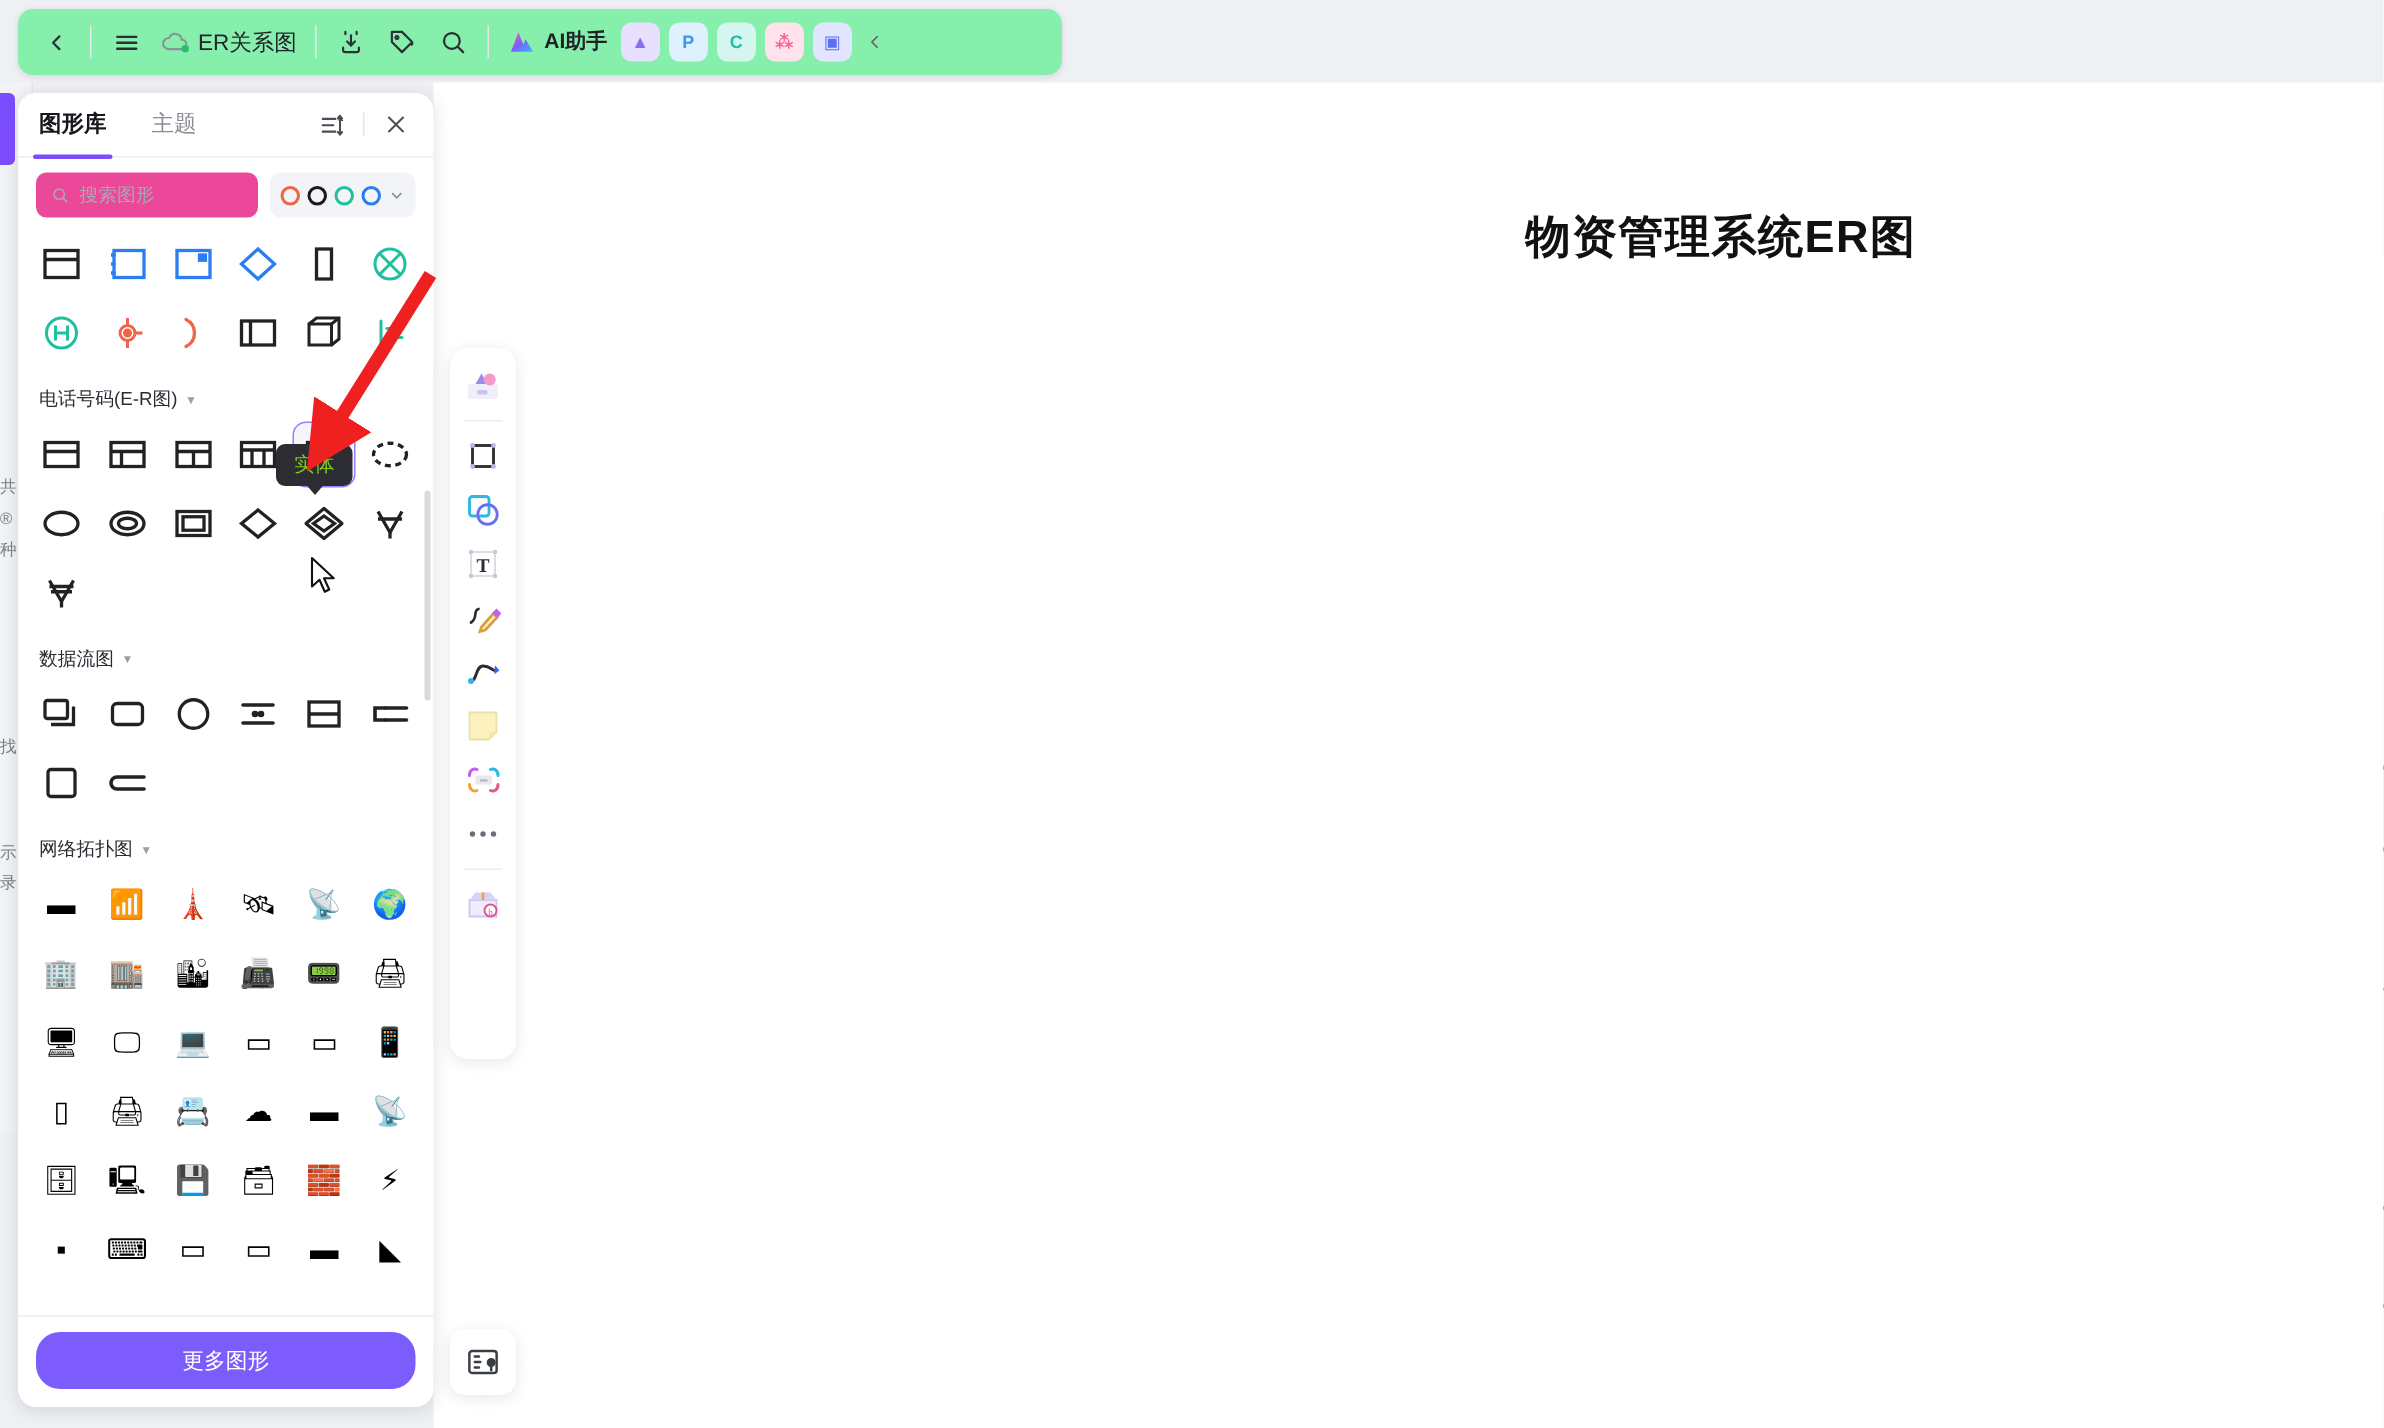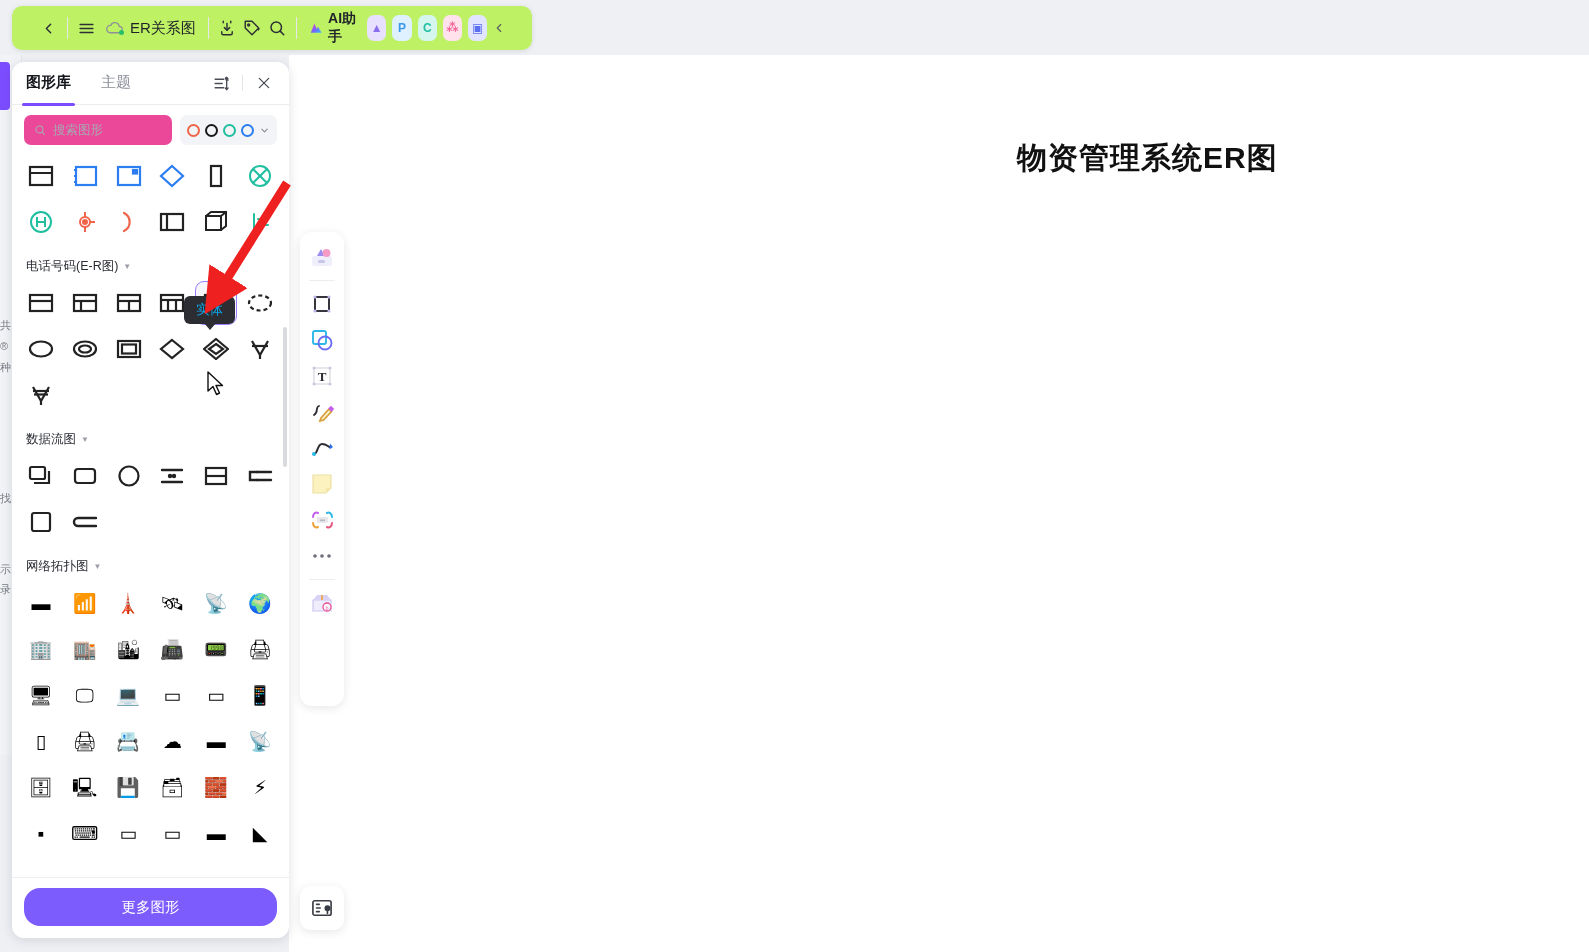--- a/index.html
+++ b/index.html
@@ -17,24 +17,24 @@
     font-size:11px; color:#7a7d85; line-height:1.9;
     padding-top:260px; overflow:hidden; z-index:1;
   }
   #purpletab{
     position:absolute; left:0; top:62px; width:10px; height:48px;
     background:#7c4dff; border-radius:0 4px 4px 0; z-index:2;
   }
 
   
   #topbar{
-    position:absolute; left:12px; top:6px; height:44px; width:520px;
-    background:#bef264; border-radius:10px;
+    position:absolute; left:12px; top:6px; height:44px; width:696px;
+    background:#86efac; border-radius:10px;
     box-shadow:0 1px 5px rgba(20,20,40,.10);
-    display:flex; align-items:center; padding:0 24px; z-index:30;
+    display:flex; align-items:center; padding:0 8px; z-index:30;
   }
   .tb-btn{
     width:34px;height:34px;border-radius:7px;display:flex;
     align-items:center;justify-content:center;color:#2c2f36;cursor:pointer;
   }
   .tb-sep{width:1px;height:22px;background:#e6e7ec;margin:0 6px;}
   .doc-title{font-size:15px;color:#1f2229;white-space:nowrap;}
   .doc-chip{display:flex;align-items:center;gap:6px;padding:0 6px;cursor:pointer;}
   .ai-btn{display:flex;align-items:center;gap:5px;padding:3px 6px;border-radius:7px;cursor:pointer;font-weight:bold;font-size:14px;color:#1f2229;}
   .app-ic{width:26px;height:26px;border-radius:7px;margin:0 3px;display:flex;align-items:center;justify-content:center;font-size:12px;font-weight:bold;cursor:pointer;}
@@ -72,21 +72,21 @@
   .emoji{font-size:19px;line-height:1;}
 
   #panel-foot{flex:0 0 auto;border-top:1px solid #eeeef2;padding:10px 12px 12px;}
   #morebtn{width:100%;height:38px;background:#7c5cfc;color:#fff;border:0;border-radius:16px;
            font-size:14.5px;font-family:inherit;cursor:pointer;}
 
   #pscroll{position:absolute;right:2px;top:176px;width:4px;height:140px;background:#d9dade;border-radius:2px;}
 
   
   #tooltip{
-    position:absolute;left:184px;top:296px;background:#2b2d33;color:#0ea5e9;
+    position:absolute;left:184px;top:296px;background:#2b2d33;color:#84cc16;
     font-size:13.5px;padding:5px 12px;border-radius:6px;z-index:60;white-space:nowrap;
   }
   #tooltip::after{content:"";position:absolute;left:50%;margin-left:-6px;bottom:-6px;
     border-left:6px solid transparent;border-right:6px solid transparent;border-top:7px solid #2b2d33;}
   #cursor{position:absolute;left:206px;top:371px;z-index:61;}
 
   
   #redarrow{position:absolute;left:190px;top:175px;z-index:70;pointer-events:none;}
 
   

